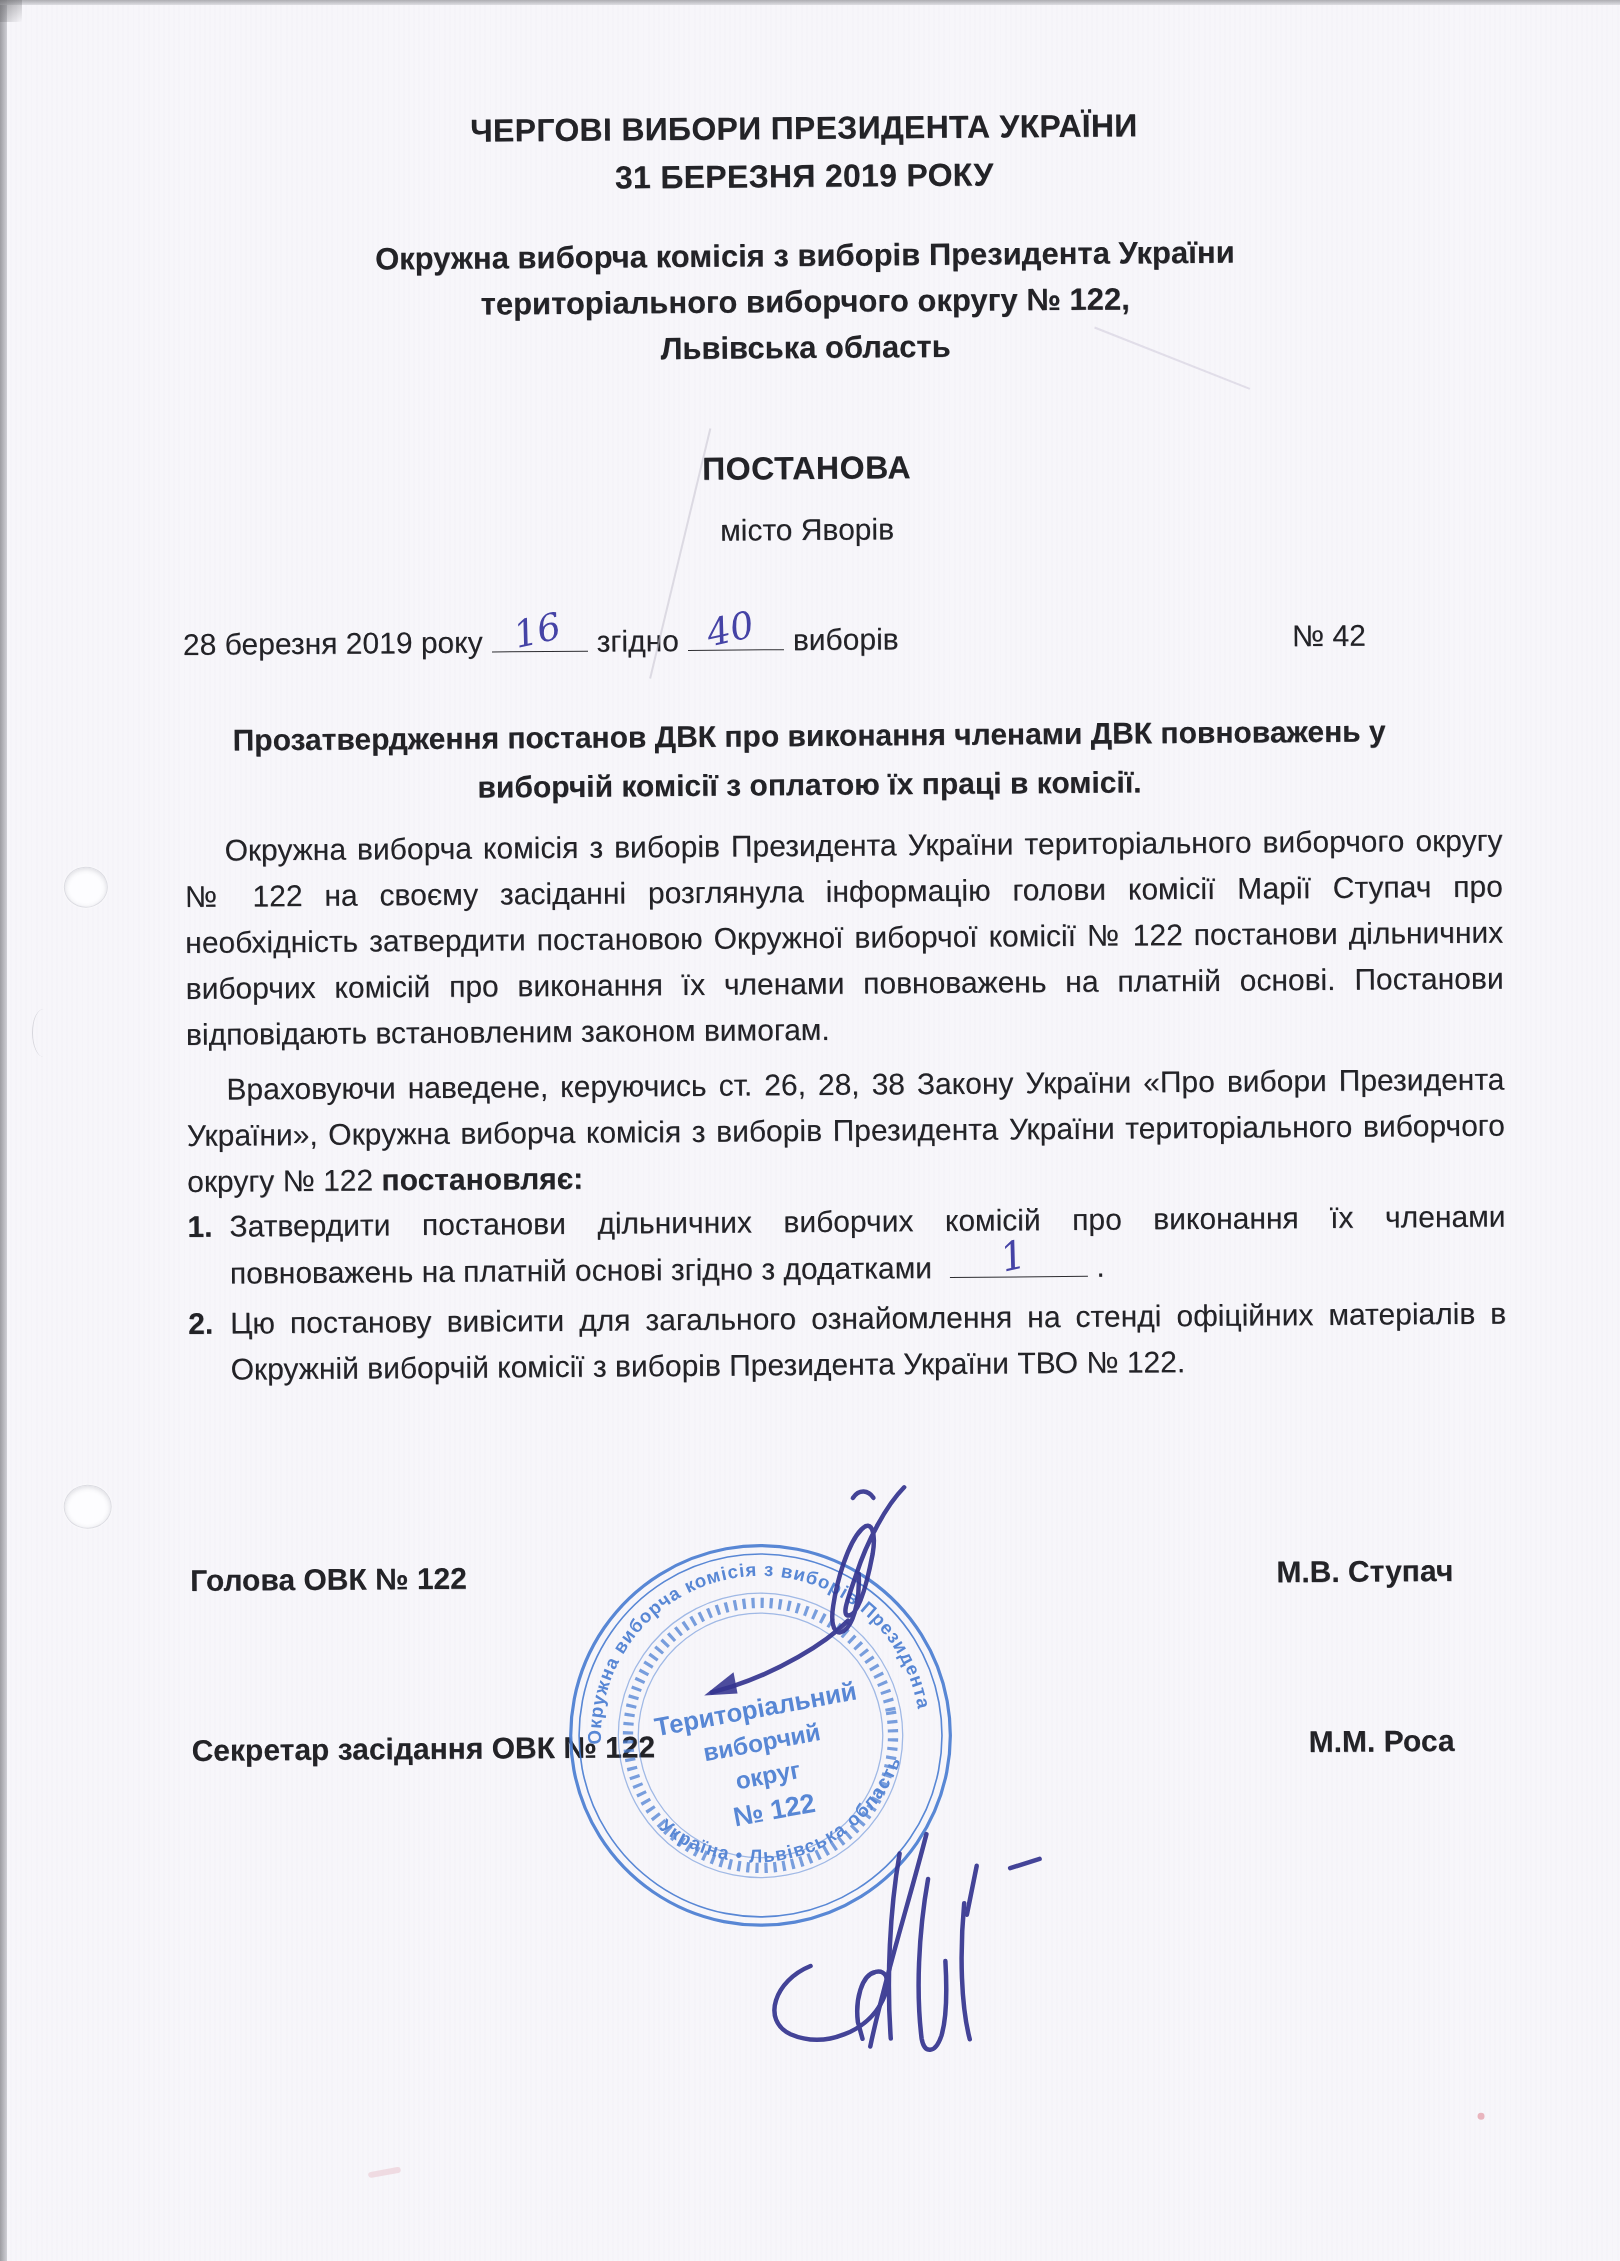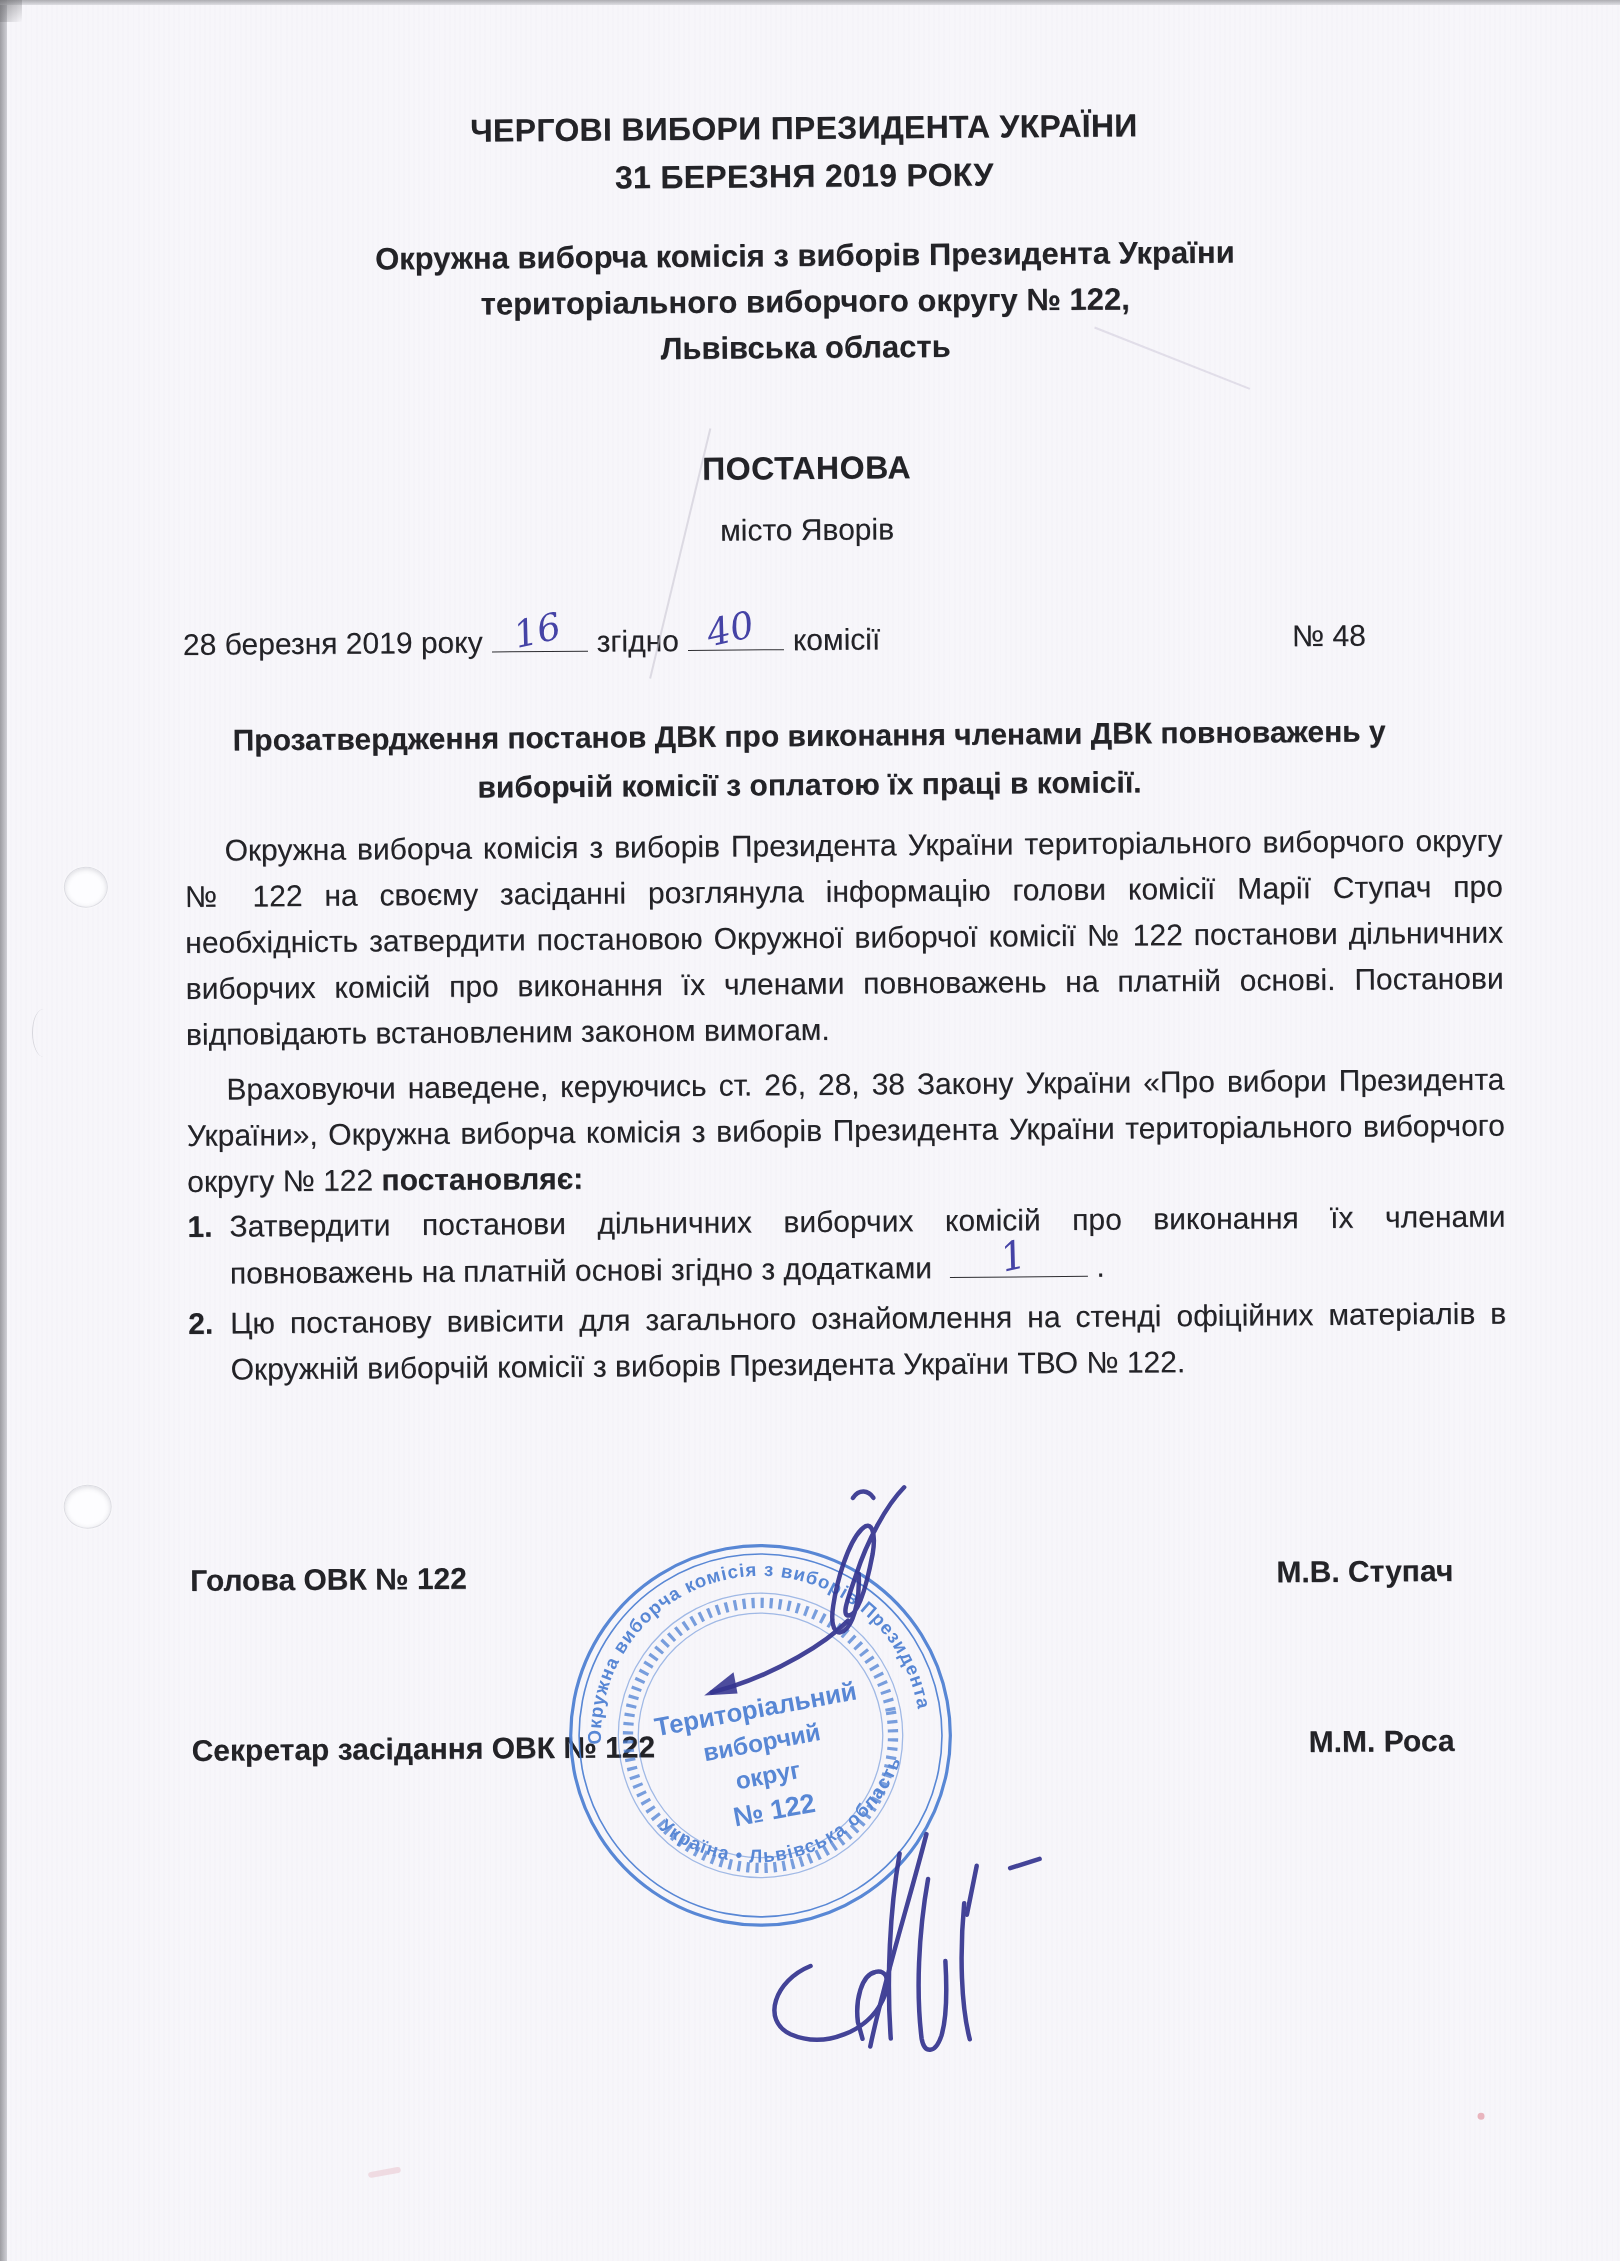--- a/index.html
+++ b/index.html
@@ -95,23 +95,23 @@
 
     <div class="daterow txt">
       <span>28 березня 2019 року</span>
       <span class="blank" style="width:96px;">
         <span class="hw" style="left:22px;bottom:-1.3px;font-size:37px;">16</span>
       </span>
       <span>згідно</span>
       <span class="blank" style="width:96px;">
         <span class="hw" style="left:19.3px;bottom:-1.3px;font-size:37px;">40</span>
       </span>
-      <span>комісії</span>
+      <span>виборів</span>
       <span class="gap"></span>
-      <span>№ 48</span>
+      <span>№ 42</span>
     </div>
 
     <div class="center txt b" style="top:711px;left:193px;width:1235px;font-size:30px;line-height:49px;">Прозатвердження постанов ДВК про виконання членами ДВК повноважень у виборчій комісії з оплатою їх праці в комісії.</div>
 
     <div class="body-text txt indent" style="top:823px;">Окружна виборча комісія з виборів Президента України територіального виборчого округу № 122 на своєму засіданні розглянула інформацію голови комісії Марії Ступач про необхідність затвердити постановою Окружної виборчої комісії № 122 постанови дільничних виборчих комісій про виконання їх членами повноважень на платній основі. Постанови відповідають встановленим законом вимогам.</div>
 
     <div class="body-text txt indent" style="top:1062px;"><span>Враховуючи наведене, керуючись ст. 26, 28, 38 Закону України «Про вибори Президента України», Окружна виборча комісія з виборів Президента України територіального виборчого округу № 122 </span><span class="b">постановляє:</span></div>
 
     <div class="body-text txt" style="top:1199px;">
       <div class="list-item">

